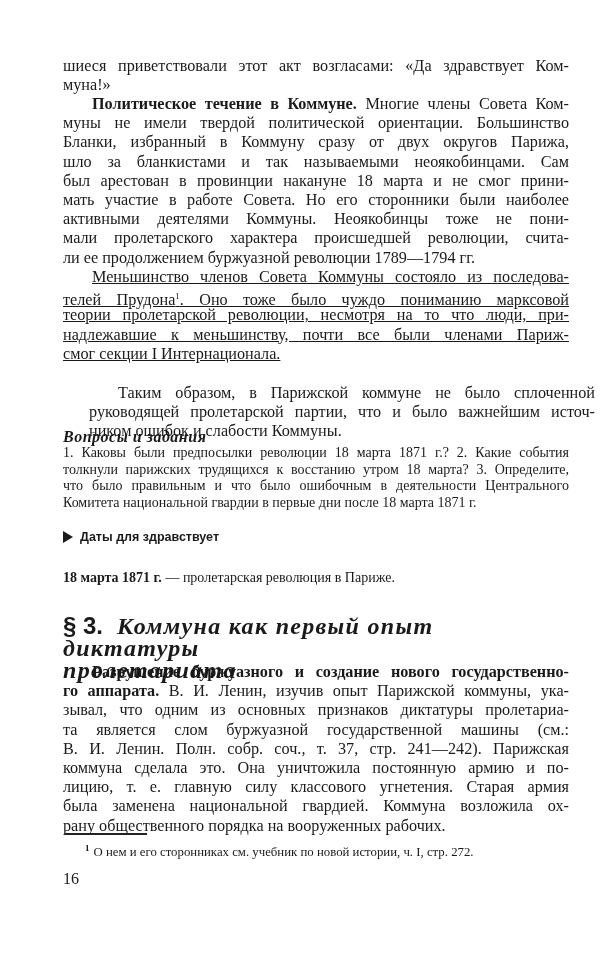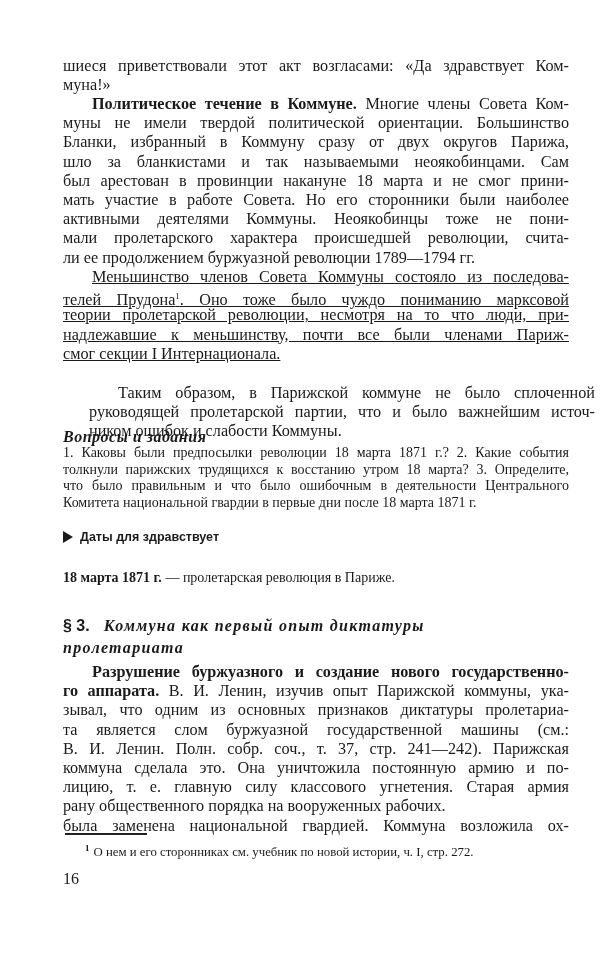--- a/index.html
+++ b/index.html
@@ -9,21 +9,21 @@
     .p { position: absolute; left: 0; width: 506px; font-size: 16.2px; line-height: 19.2px;
          text-align: justify; text-align-last: left; margin: 0; }
     .line { display: block; text-align: justify; text-align-last: justify; white-space: nowrap; height: 19.2px; }
     .line.last { text-align-last: left; }
     .b { font-weight: bold; }
     .h-italic { position: absolute; left: 0; font-style: italic; font-weight: bold; font-size: 16px; letter-spacing: 0.5px; }
     .small { position: absolute; left: 0; width: 506px; font-size: 14px; line-height: 16.6px; }
     .small .line { height: 16.6px; }
     .dates-head { position: absolute; left: 0; font-family: "Liberation Sans", "DejaVu Sans", sans-serif; font-weight: bold; font-size: 12.5px; }
     .tri { display: inline-block; width: 0; height: 0; border-top: 6px solid transparent; border-bottom: 6px solid transparent; border-left: 10px solid #1a1a1a; vertical-align: -2px; margin-right: 7px; }
-    .sect { position: absolute; left: 0; font-size: 16px; line-height: 22px; }
+    .sect { position: absolute; left: 0; font-size: 24px; line-height: 22px; }
     .sect .num { font-family: "Liberation Sans", "DejaVu Sans", sans-serif; font-weight: bold; margin-right: 14px; }
     .sect .title { font-style: italic; font-weight: bold; letter-spacing: 1.3px; }
     .rule { position: absolute; left: 2px; width: 82px; height: 1.5px; background: #222; }
     .footnote { position: absolute; left: 22px; font-size: 12.8px; white-space: nowrap; }
     .footnote sup { font-size: 9px; vertical-align: 5px; margin-right: 4px; font-weight: bold; }
     .pagenum { position: absolute; left: 0; font-size: 16px; }
     sup.fn { font-size: 9px; vertical-align: 6px; }
   </style>
 </head>
 <body>
@@ -84,22 +84,22 @@
   </div>
 
   <div class="p" style="top:663px;">
     <span class="line b" style="padding-left:29px;box-sizing:border-box;">Разрушение буржуазного и создание нового государственно-</span>
     <span class="line"><span class="b">го аппарата.</span><span> В. И. Ленин, изучив опыт Парижской коммуны, ука-</span></span>
     <span class="line">зывал, что одним из основных признаков диктатуры пролетариа-</span>
     <span class="line">та является слом буржуазной государственной машины (см.:</span>
     <span class="line">В. И. Ленин. Полн. собр. соч., т. 37, стр. 241—242). Парижская</span>
     <span class="line">коммуна сделала это. Она уничтожила постоянную армию и по-</span>
     <span class="line">лицию, т. е. главную силу классового угнетения. Старая армия</span>
+    <span class="line">была заменена национальной гвардией. Коммуна возложила ох-</span>
     <span class="line last">рану общественного порядка на вооруженных рабочих.</span>
-    <span class="line">была заменена национальной гвардией. Коммуна возложила ох-</span>
   </div>
 
   <div class="rule" style="top:833px;"></div>
 
   <div class="footnote" style="top:843px;">
     <sup>1</sup><span>О нем и его сторонниках см. учебник по новой истории, ч. I, стр. 272.</span>
   </div>
 
   <div class="pagenum" style="top:870px;">16</div>
 

